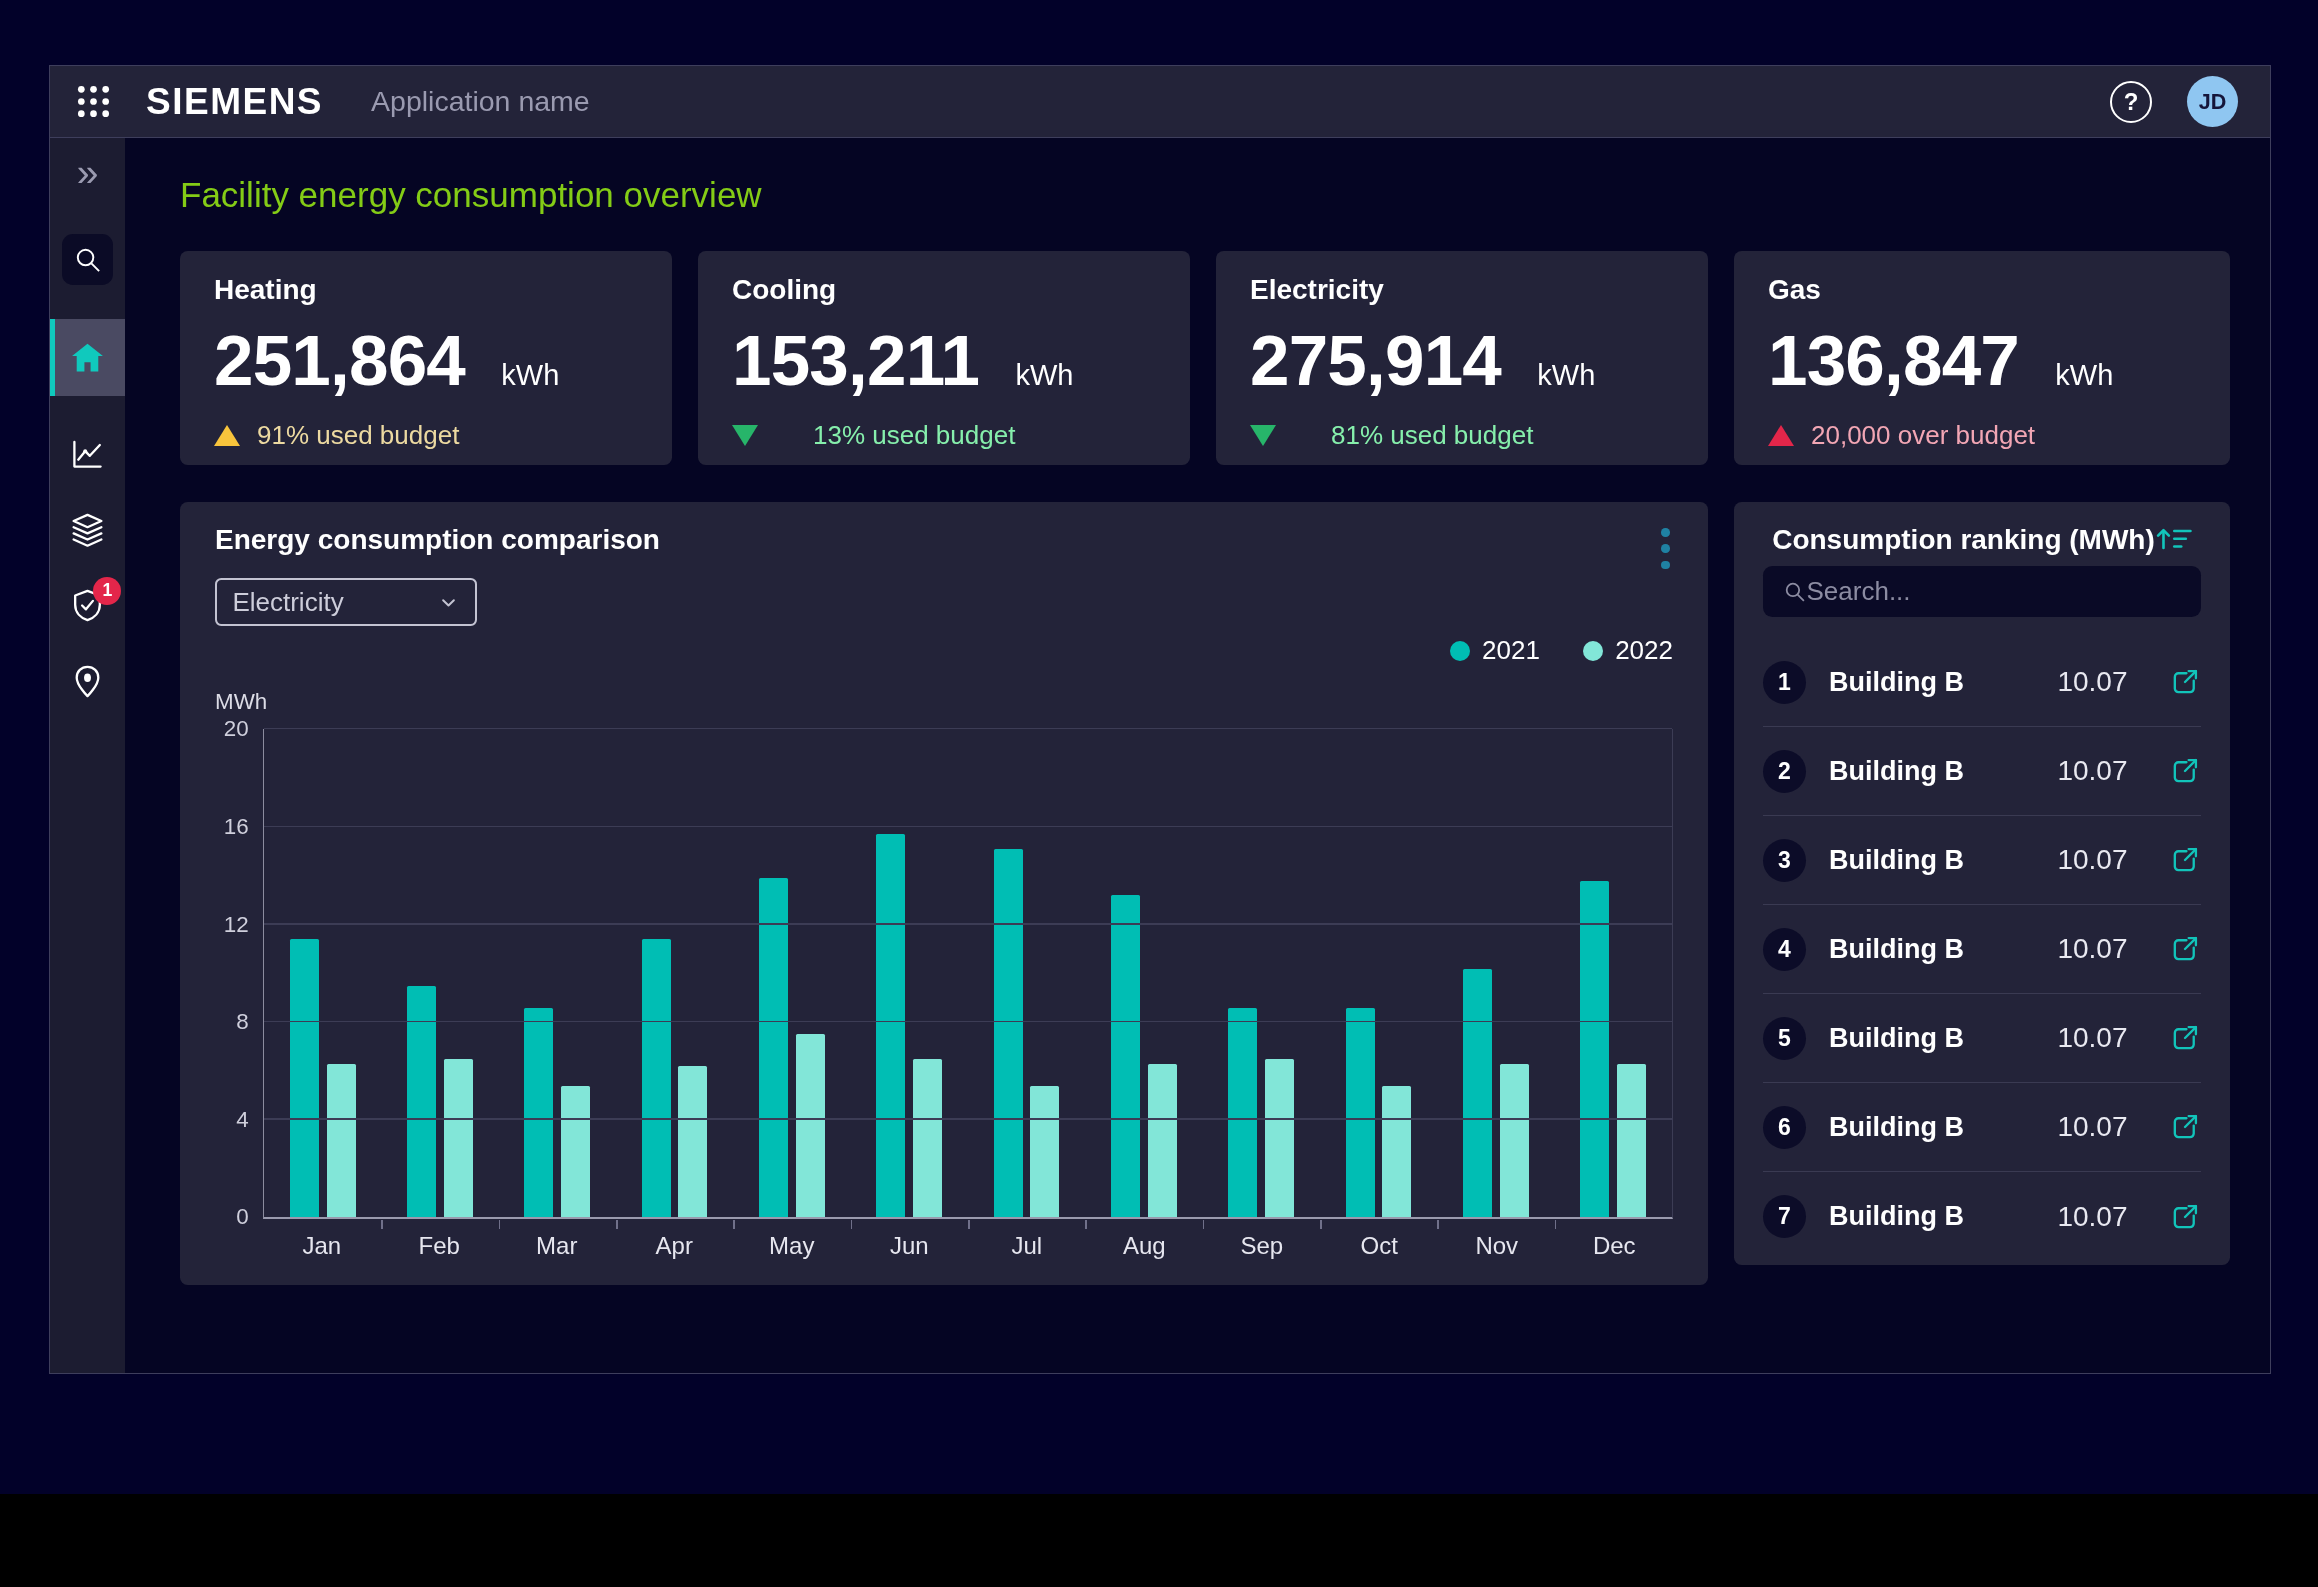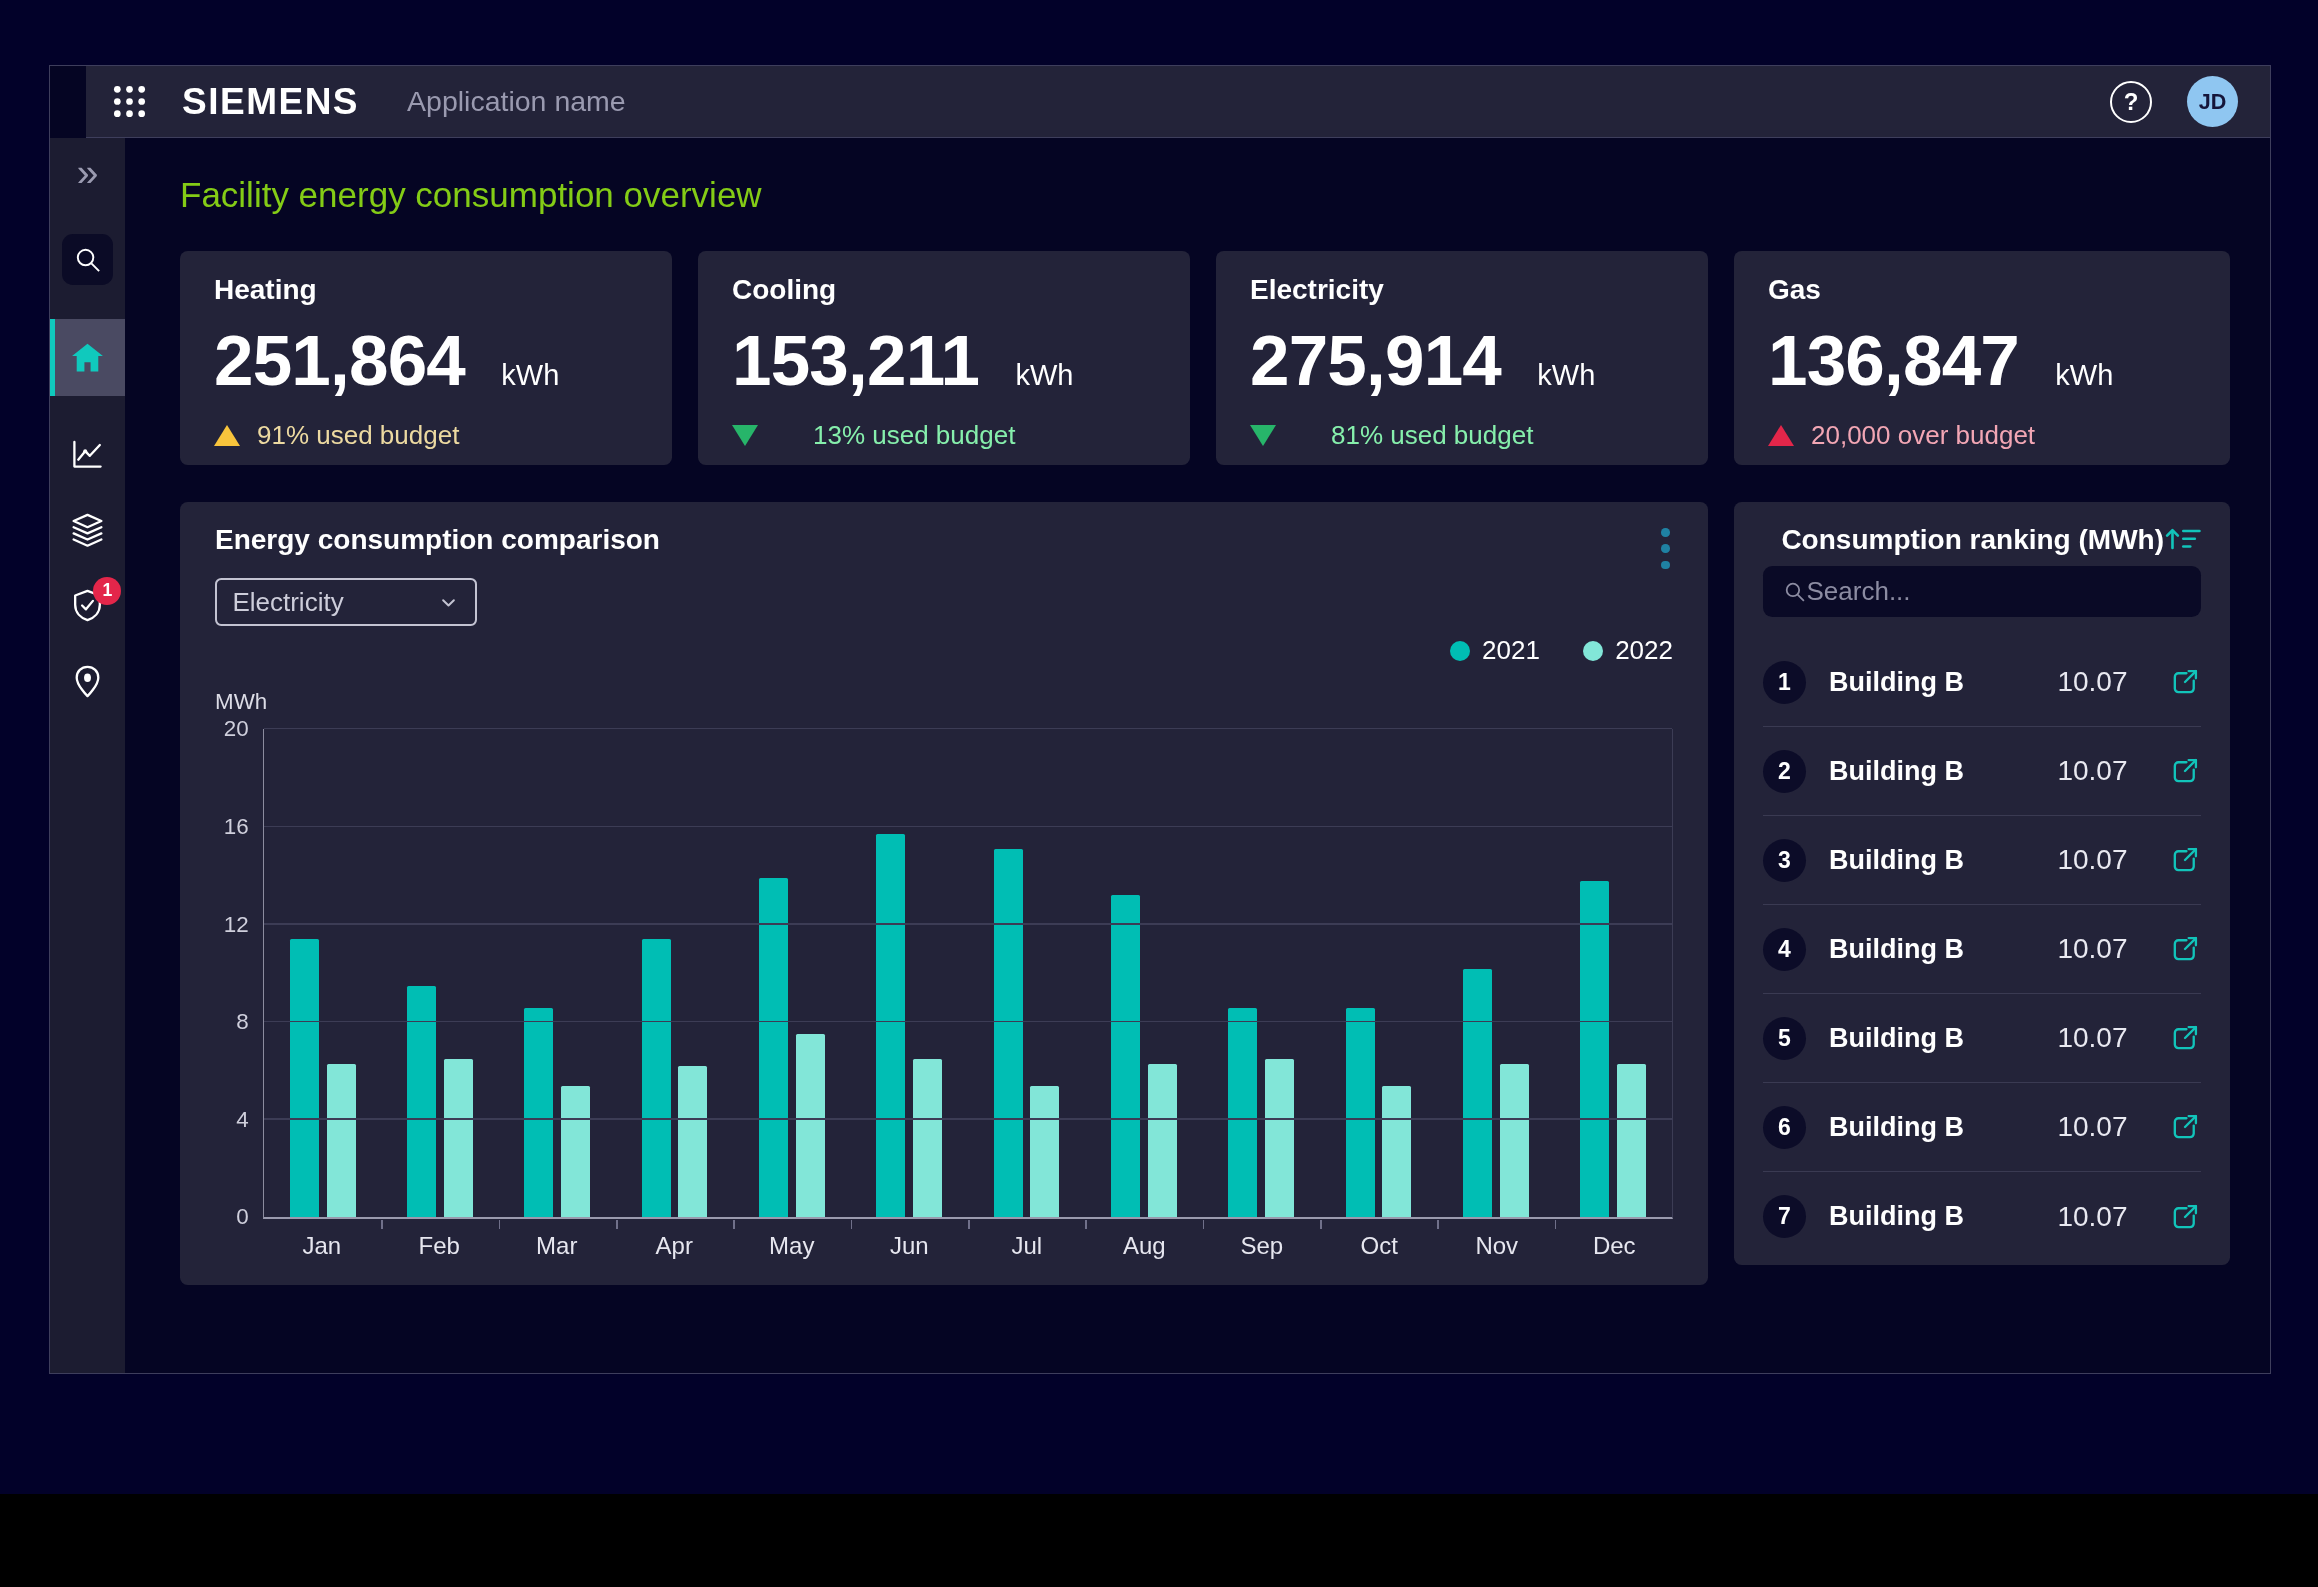--- a/index.html
+++ b/index.html
@@ -11,21 +11,21 @@
   .bottom-band { position:absolute; left:0; right:0; bottom:0; height:94px; background:#000; }
 
   .app-window {
     position:absolute; left:49px; top:65px; width:2222px; height:1309px;
     border:1.5px solid #3e3e5c; background:#050523; display:flex; flex-direction:column;
   }
 
   
   .topbar {
     height:72px; flex:0 0 72px; background:#232339; border-bottom:1.5px solid #3e3e5c;
-    display:flex; align-items:center; padding:0 32px 0 26px;margin-left:36px;
+    display:flex; align-items:center; padding:0 32px 0 26px;
   }
   .waffle { width:35px; height:35px; display:flex; align-items:center; justify-content:center; cursor:pointer; }
   .brand { font-size:37px; font-weight:700; letter-spacing:1.5px; margin-left:35px; }
   .app-name { font-size:28.5px; color:#9a9ab0; margin-left:48px; font-weight:400; }
   .topbar .spacer { flex:1; }
   .help-btn {
     width:42px; height:42px; border-radius:50%; border:2.3px solid #fff;
     display:flex; align-items:center; justify-content:center;
     font-size:24px; font-weight:600; color:#fff; cursor:pointer;
   }
@@ -104,21 +104,21 @@
   .ytick { position:absolute; left:-15.4px; transform:translate(-100%,50%); font-size:22.4px; color:#cfcfdc; }
   .bars { position:absolute; left:0; right:0; top:0; bottom:0; display:flex; }
   .bar-group { flex:1; display:flex; align-items:flex-end; justify-content:center; gap:7.7px; }
   .bar { width:29px; border-radius:1.5px 1.5px 0 0; }
   .xtick { position:absolute; bottom:-11.6px; width:1.5px; height:9.2px; background:#70708a; }
   .months { margin-left:48px; display:flex; margin-top:12.3px; }
   .months div { flex:1; text-align:center; font-size:24px; color:#e6e6ef; }
 
   
   .rank-panel { grid-column:4; background:#232339; border-radius:7.7px; height:763px; padding:21.6px 29px 0 29px; overflow:hidden; }
-  .panel-header { display:flex; justify-content:flex-end; align-items:flex-start; }
+  .panel-header { display:flex; justify-content:center; align-items:flex-start; }
   .search-box {
     margin-top:10px; height:51px; background:#0a0a26; border-radius:9.2px;
     display:flex; align-items:center; padding:0 18.5px; 
   }
   .search-box input {
     flex:1; background:transparent; border:none; outline:none;
     font-family:inherit; font-size:26px; color:#e6e6ef;
   }
   .search-box input::placeholder { color:#8c8ca2; }
   .rank-list { margin-top:21.6px; }

